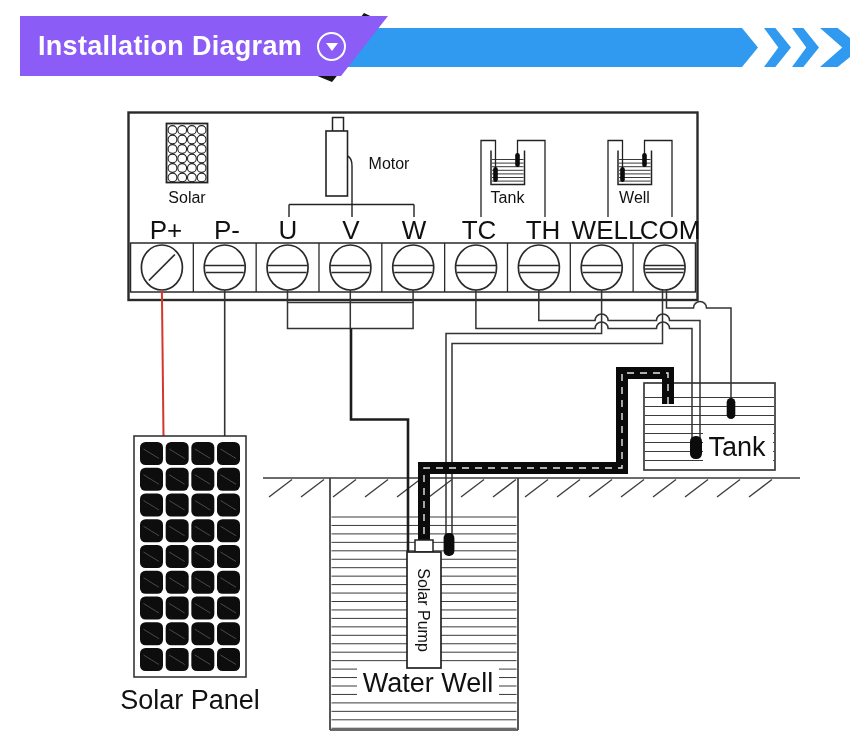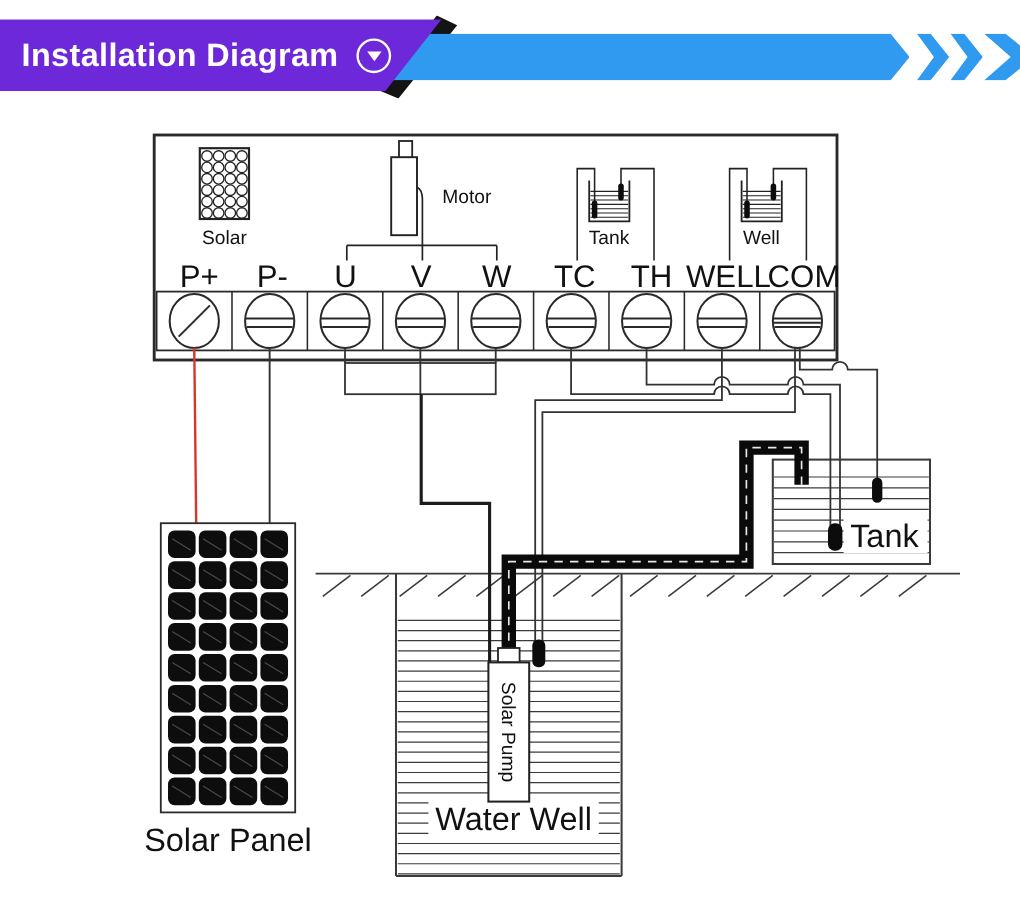--- a/index.html
+++ b/index.html
@@ -29,21 +29,21 @@
 </head>
 <body>
 
 <div class="page">
 
   <div class="hdr-shadow" style="background: rgb(20, 20, 20);"></div>
   <div class="hdr-bar" id="hdrBar" style="background: rgb(47, 154, 239);"></div>
   <div class="chev" id="chev1" style="left: 764px; width: 27px; background: rgb(47, 154, 239);"></div>
   <div class="chev" id="chev2" style="left: 792px; width: 27px; background: rgb(47, 154, 239);"></div>
   <div class="chev" id="chev3" style="left: 820px; width: 42px; background: rgb(47, 154, 239);"></div>
-  <div class="hdr-main" id="hdrMain" style="background: #6d28d9;">
+  <div class="hdr-main" id="hdrMain" style="background: #8b5cf6; margin-left: 20px;">
     <span class="hdr-title">Installation Diagram</span>
     <span class="drop">
       <span class="tri"></span>
     </span>
   </div>
 
   <svg class="diagram" width="850" height="752" viewBox="0 0 850 752">
 
     <g stroke="#2a2a2a" fill="none">
       <rect x="128.5" y="112.5" width="569" height="187.5" fill="#fff" stroke-width="2.4"></rect>

